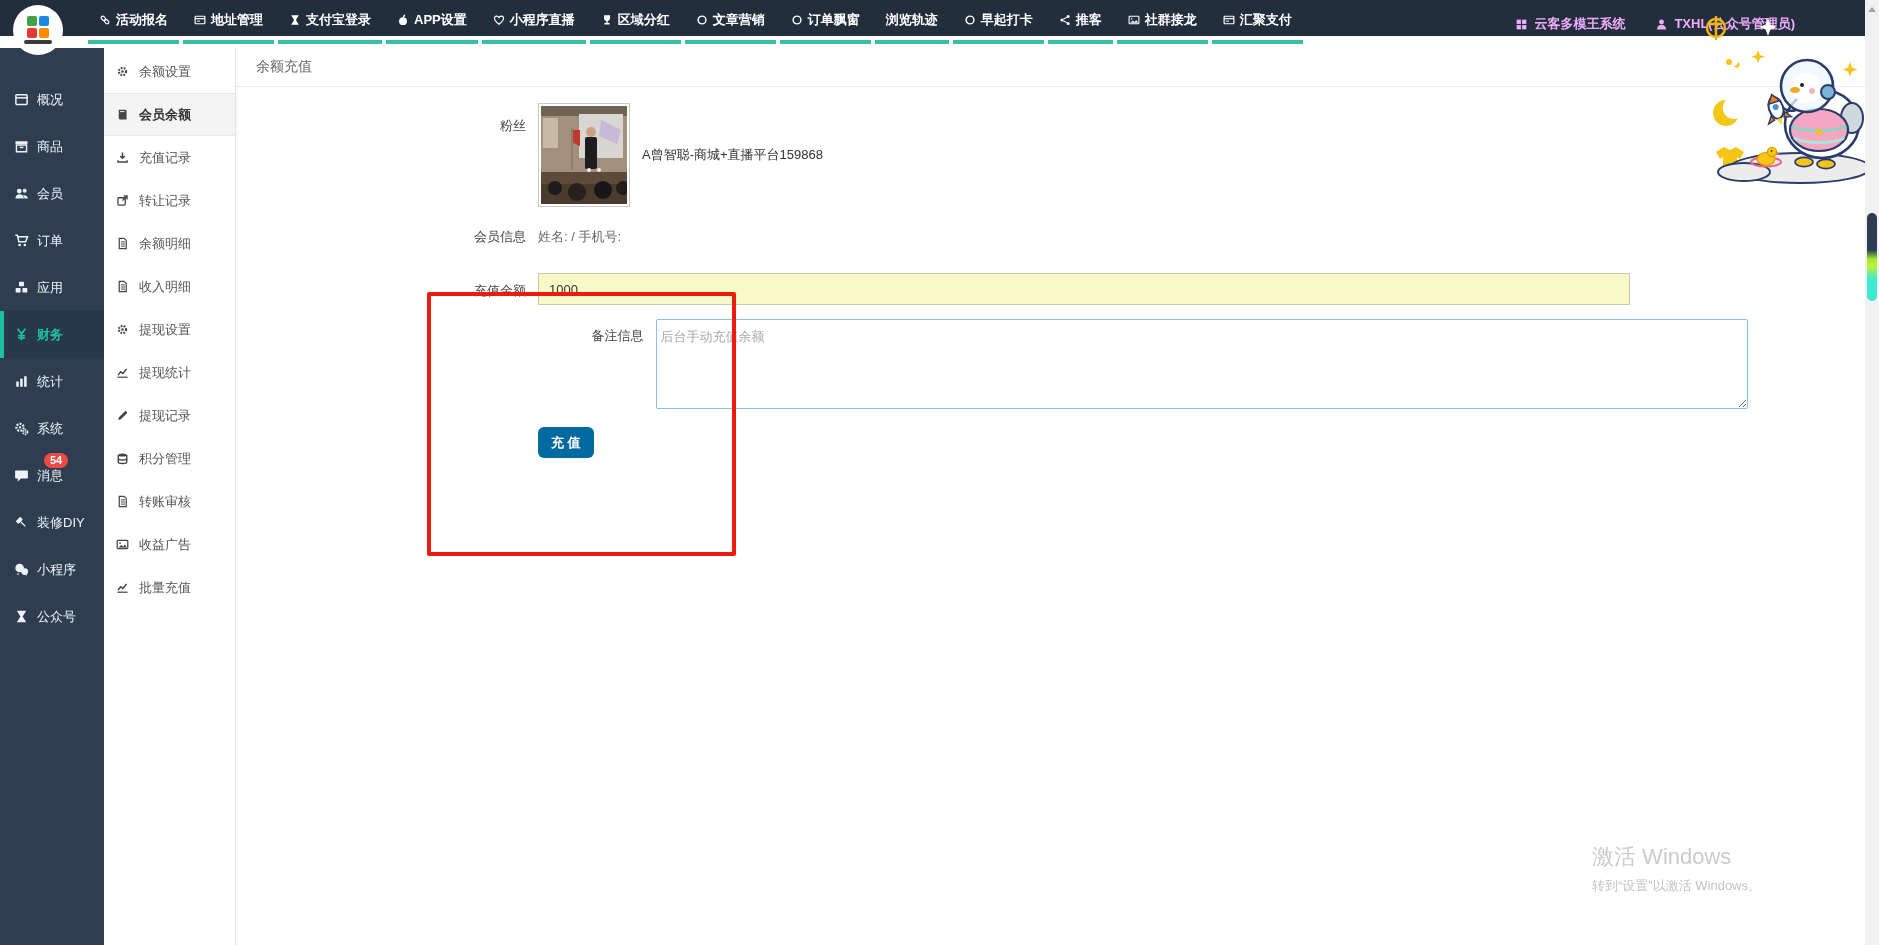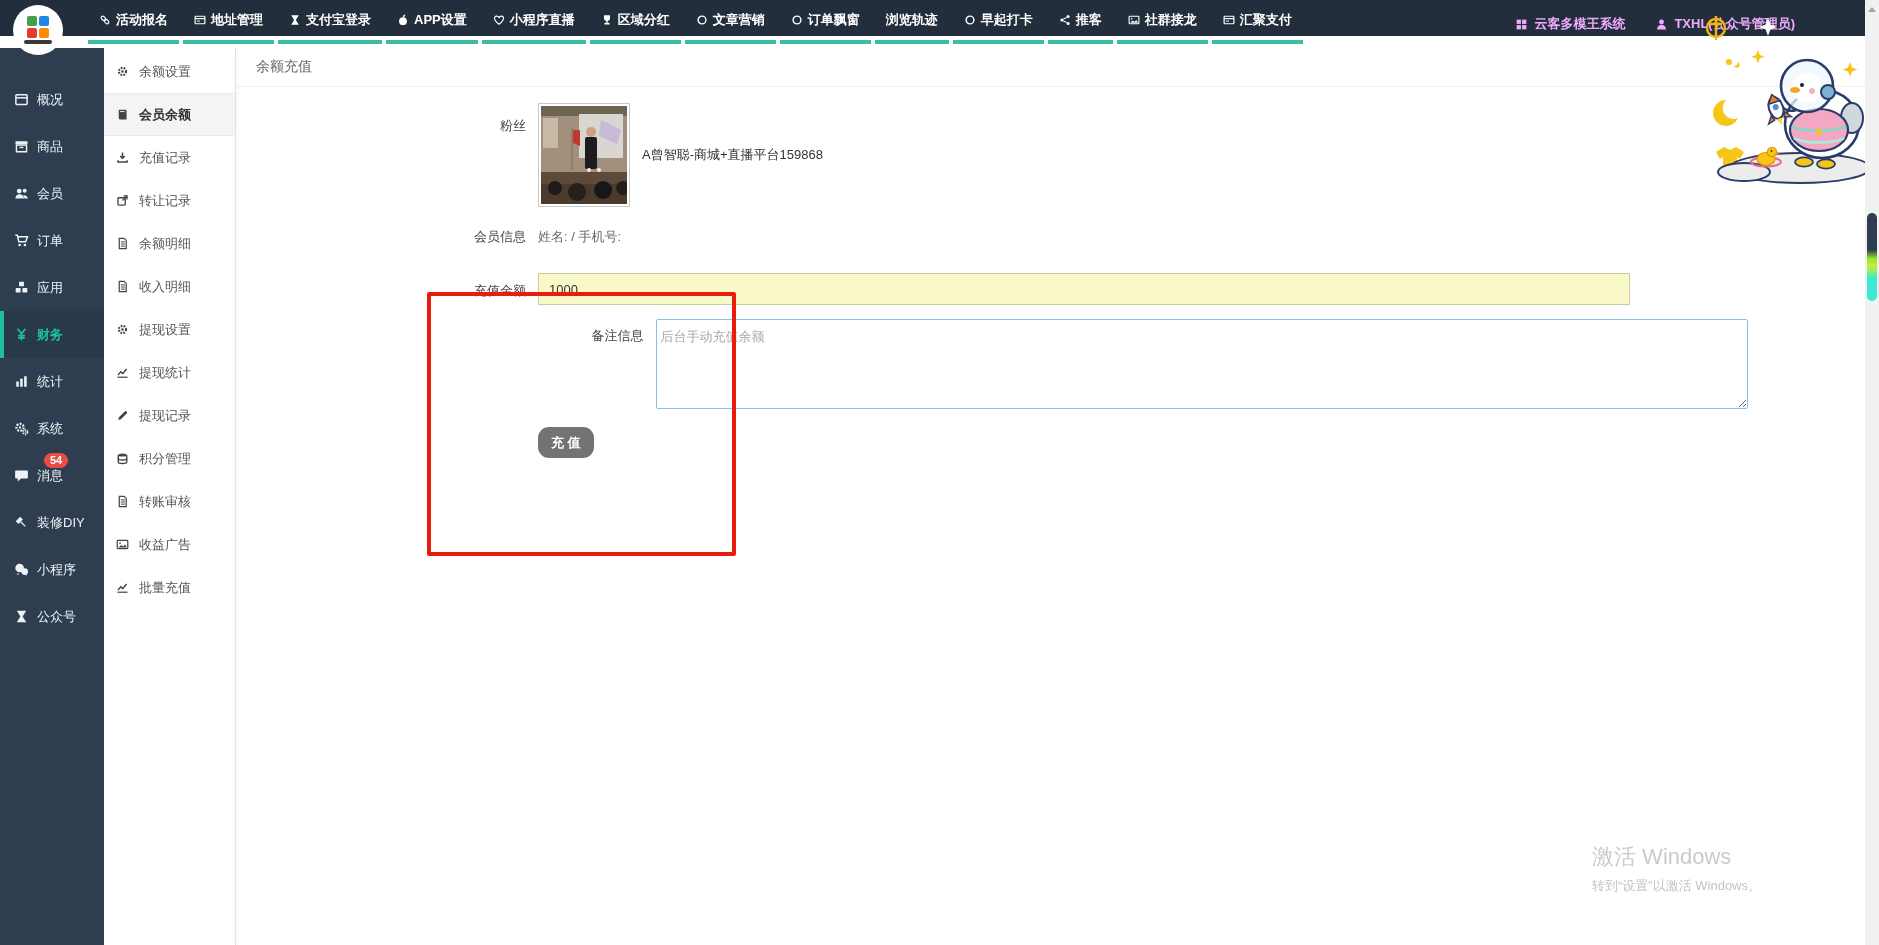--- a/index.html
+++ b/index.html
@@ -75,21 +75,21 @@
   }
   .frow-remark { margin-top:14px;justify-content:center; }
   .frow-remark .flabel { padding-top:8px; }
   .remark-area {
     width:1092px; height:90px; border:1px solid #86c3ec; border-radius:2px; padding:8px 4px;
     font-size:13px; color:#333; font-family:inherit; outline:none; resize:both;
   }
   .remark-area::placeholder { color:#a9a9a9; }
   .frow-submit { margin-top:18px; }
   .submit-btn {
-    height:31px; padding:0 13px; background:#737373; border:none; border-radius:11px;
+    height:31px; padding:0 13px; background:#0369a1; border:none; border-radius:6px;
     color:#fff; font-size:13px; font-weight:bold; cursor:pointer; font-family:inherit;
   }
 
   
   .red-annotation {
     position:absolute; left:427px; top:292px; width:309px; height:264px;
     border:4px solid #ea1c0d; border-radius:2px; z-index:40; pointer-events:none;
   }
   .duck-widget { position:absolute; left:1700px; top:6px; width:172px; height:178px; z-index:30; }
   .watermark { position:absolute; left:1592px; top:842px; z-index:20; }

